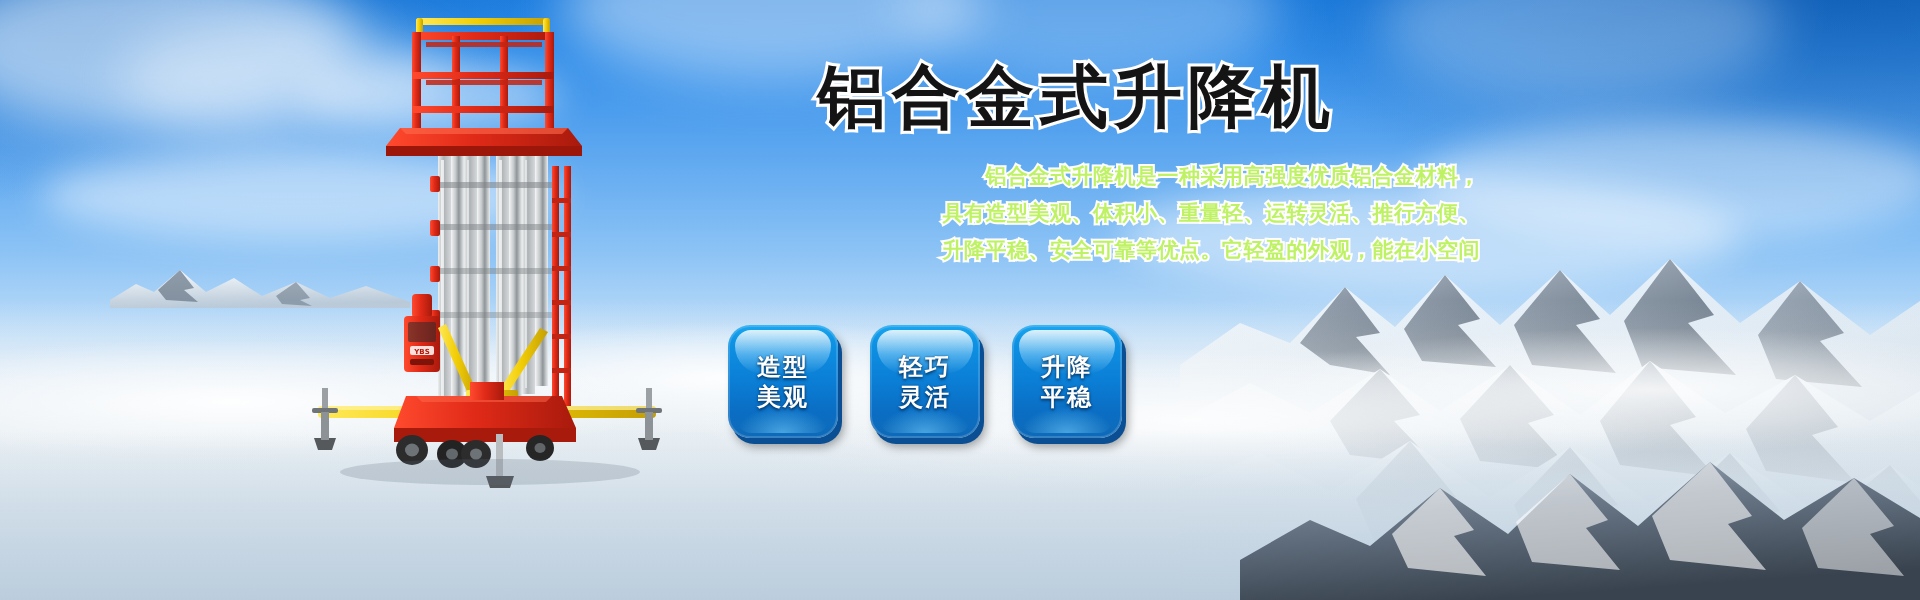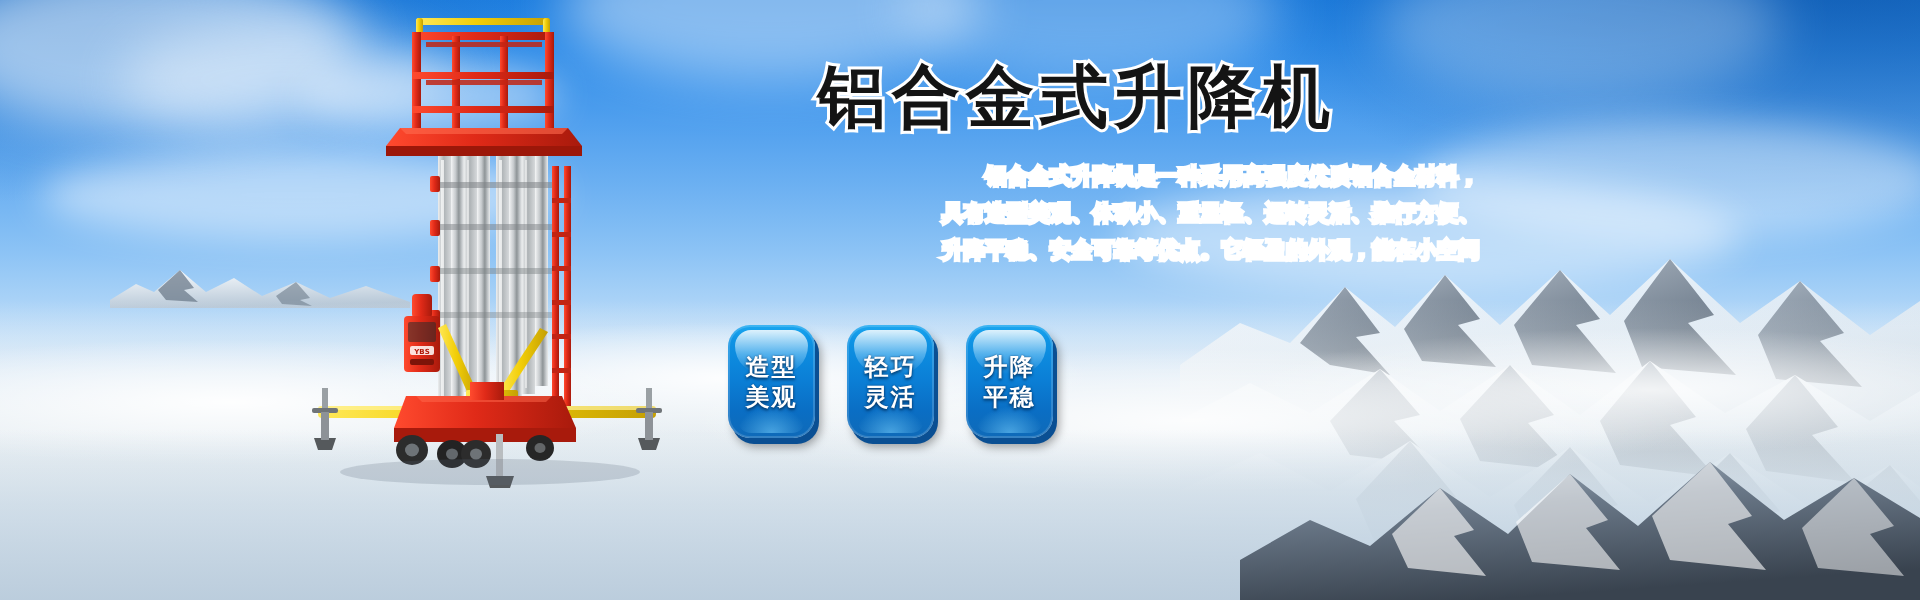--- a/index.html
+++ b/index.html
@@ -72,35 +72,35 @@
     -webkit-text-stroke:6px #ffffff;
     paint-order:stroke fill;
     text-shadow:0 2px 2px rgba(255,255,255,.55);
     white-space:nowrap;
   }
   .headline span{position:relative;}
 
   .desc{
     position:absolute;left:760px;top:158px;width:720px;
     font-size:21px;line-height:37px;font-weight:bold;
-    color:#ffffff;
+    color:#bef264;
     -webkit-text-stroke:4px #ffffff;
     paint-order:stroke fill;
     text-align:right;
     letter-spacing:.5px;
   }
   .desc .l{display:block;white-space:nowrap;}
 
   
   .badges{
     position:absolute;left:728px;top:325px;
     display:flex;gap:32px;
   }
   .badge{
-    position:relative;width:87px;height:113px;
+    position:relative;width:110px;height:113px;
     border-radius:22px;
     background:linear-gradient(to bottom,
         #1aa7f0 0%, #0e93e4 14%, #0b7fd6 48%, #0a6ec4 76%, #0f6ab8 100%);
     box-shadow:
       4px 6px 0 0 #0a4f93,
       6px 9px 10px rgba(0,0,0,.35),
       inset 0 0 0 2px rgba(255,255,255,.16);
     display:flex;flex-direction:column;align-items:center;justify-content:center;
   }
   

